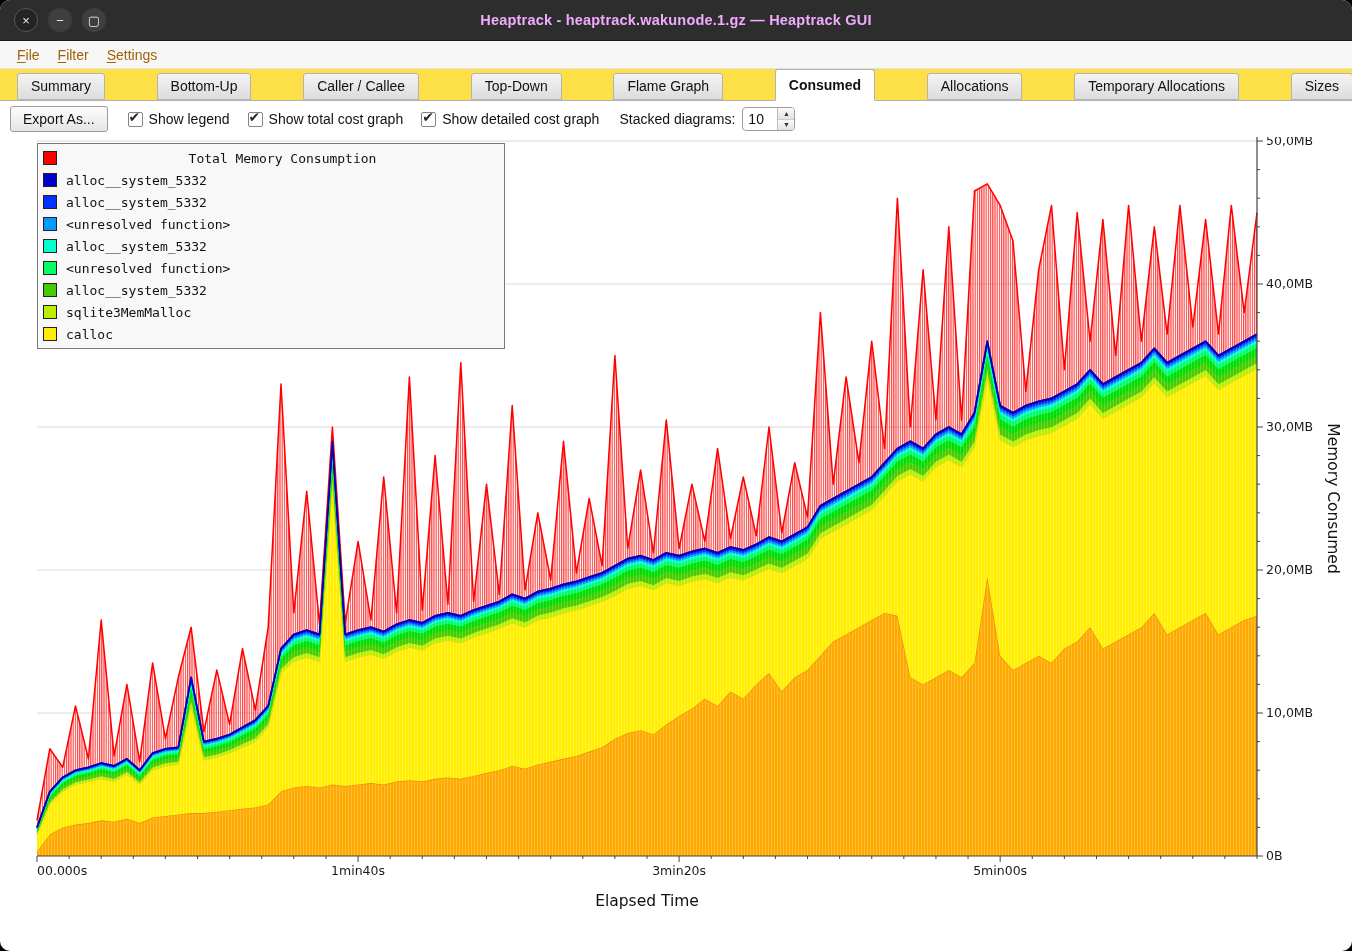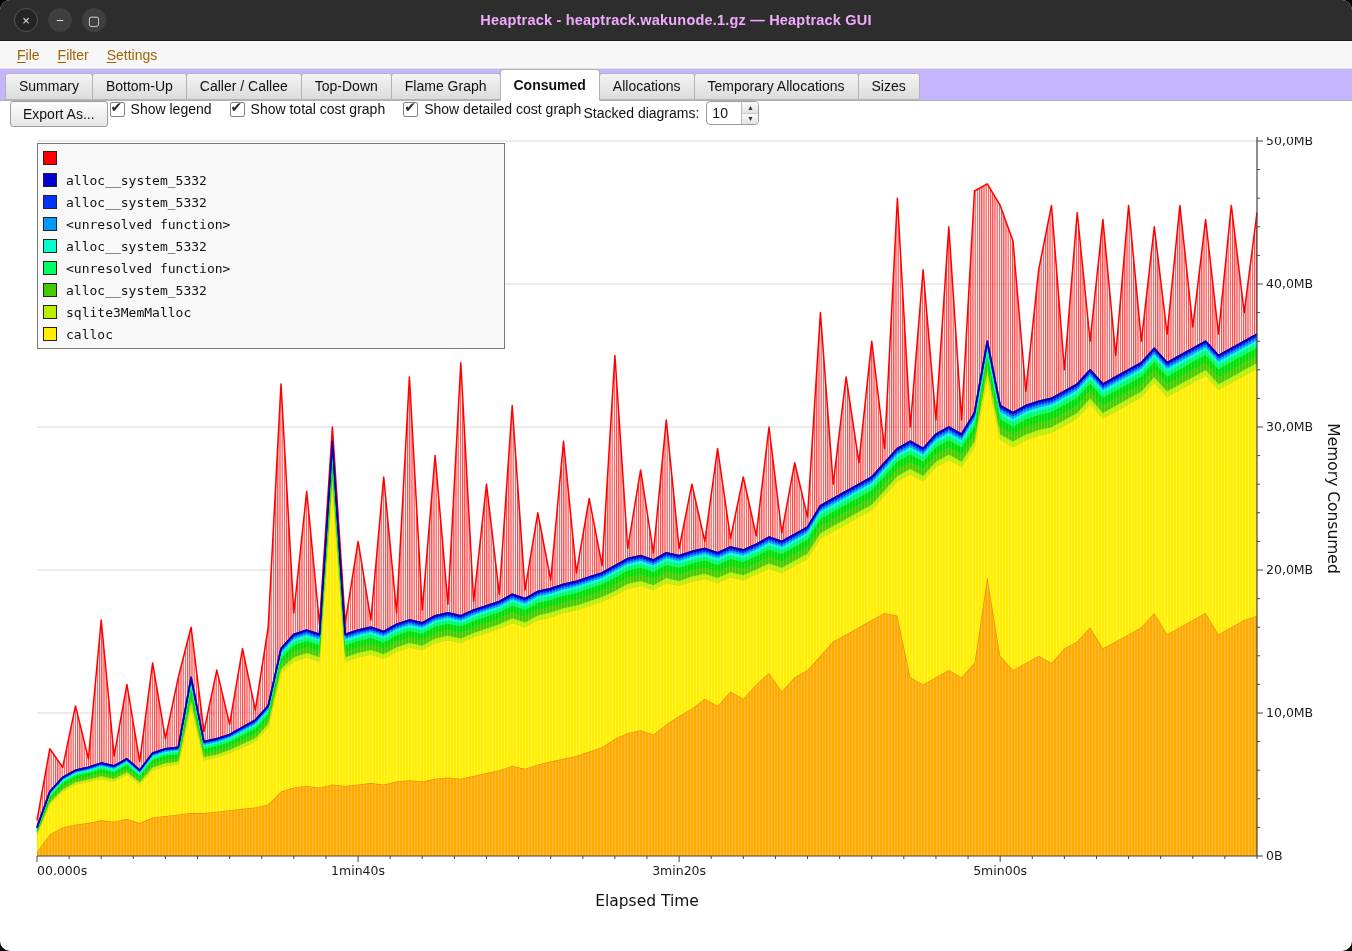--- a/index.html
+++ b/index.html
@@ -9,25 +9,25 @@
   .titlebar{position:relative;z-index:6;height:40px;background:#2d2d2d;display:flex;align-items:center;justify-content:center;border-bottom:1px solid #1c1c1c;}
   .winbtns{position:absolute;left:14px;top:8px;display:flex;gap:10px;}
   .winbtn{width:24px;height:24px;border-radius:50%;background:#3f3f3f;color:#e8e8e8;display:flex;align-items:center;justify-content:center;font-size:13px;line-height:1;}
   .winbtn.first{background:#242424;border:1px solid #565656;box-sizing:border-box;}
   .title{color:#f0abfc;font-weight:bold;font-size:14.5px;letter-spacing:.2px;}
   
   .menubar{position:relative;z-index:6;height:27px;background:#f7f7f7;display:flex;align-items:center;padding-left:8px;border-bottom:1px solid #e2e2e2;font-size:14px;color:#a16207;}
   .menu-item{padding:3px 9px;border-radius:3px;}
   .menu-item u{text-decoration:underline;text-underline-offset:2px;}
   
-  .tabbar{position:relative;z-index:6;height:31px;background:#c4b5fd;display:flex;align-items:flex-end;padding-left:5px;border-bottom:1px solid #b3b3b3;}
+  .tabbar{position:relative;z-index:6;height:31px;background:#fde047;display:flex;align-items:flex-end;padding-left:17px;border-bottom:1px solid #b3b3b3;justify-content:space-between;}
   .tab{height:25px;line-height:25px;padding:0 13px;font-size:14px;color:#111;background:linear-gradient(#f4f4f4,#dcdcdc);border:1px solid #b3b3b3;border-radius:3px 3px 0 0;margin-right:-1px;white-space:nowrap;}
   .tab.active{background:#ffffff;font-weight:bold;height:30px;line-height:30px;border-bottom:1px solid #ffffff;margin-bottom:-1px;position:relative;z-index:2;}
   
-  .toolbar{position:relative;z-index:6;height:36px;background:#ffffff;display:flex;align-items:flex-start;gap:2px;padding-left:10px;font-size:14px;color:#111;}
+  .toolbar{position:relative;z-index:6;height:36px;background:#ffffff;display:flex;align-items:center;gap:20px;padding-left:10px;font-size:14px;color:#111;}
   .export-btn{padding:4px 12px;border:1px solid #9c9c9c;border-radius:3px;background:linear-gradient(#fdfdfd,#e5e5e5);font-size:14px;color:#111;}
   .cb{display:flex;align-items:center;gap:6px;}
   .cb .box{width:15px;height:15px;border:1px solid #848484;background:#fff;border-radius:2px;position:relative;box-sizing:border-box;}
   .cb .mark{position:absolute;left:0px;top:-4px;font-size:14px;font-weight:bold;color:#2b2b2b;}
   .spin-wrap{display:flex;align-items:center;gap:7px;}
   .spin{display:flex;border:1px solid #9c9c9c;border-radius:4px;height:22px;overflow:hidden;background:#fff;}
   .spin .val{width:24px;padding:0 5px;display:flex;align-items:center;font-size:14px;}
   .spin .arrows{display:flex;flex-direction:column;border-left:1px solid #bbb;width:16px;}
   .spin .arrows span{flex:1;font-size:7px;display:flex;align-items:center;justify-content:center;background:linear-gradient(#fafafa,#e2e2e2);color:#333;}
   .spin .arrows span:first-child{border-bottom:1px solid #ccc;}
@@ -202,20 +202,21 @@
           <text x="1266" y="288" text-anchor="start">40,0MB</text>
           <text x="1266" y="145" text-anchor="start">50,0MB</text>
           <text x="647" y="906" text-anchor="middle" font-size="15.5" fill="#111">Elapsed Time</text>
           <text x="1328" y="498.5" text-anchor="middle" font-size="15.5" fill="#111" transform="rotate(90 1328 498.5)">Memory Consumed</text>
         </g>
       </svg></div>
 
   <div class="legend" id="legend">
       <div class="legend-row title-row">
         <span class="swatch" style="background: rgb(255, 0, 0);"></span>
+        <span class="lbl">Total Memory Consumption</span>
       </div>
       <div class="legend-row">
         <span class="swatch" style="background: rgb(0, 0, 204);"></span>
         <span class="lbl">alloc__system_5332</span>
       </div>
       <div class="legend-row">
         <span class="swatch" style="background: rgb(0, 51, 255);"></span>
         <span class="lbl">alloc__system_5332</span>
       </div>
       <div class="legend-row">

